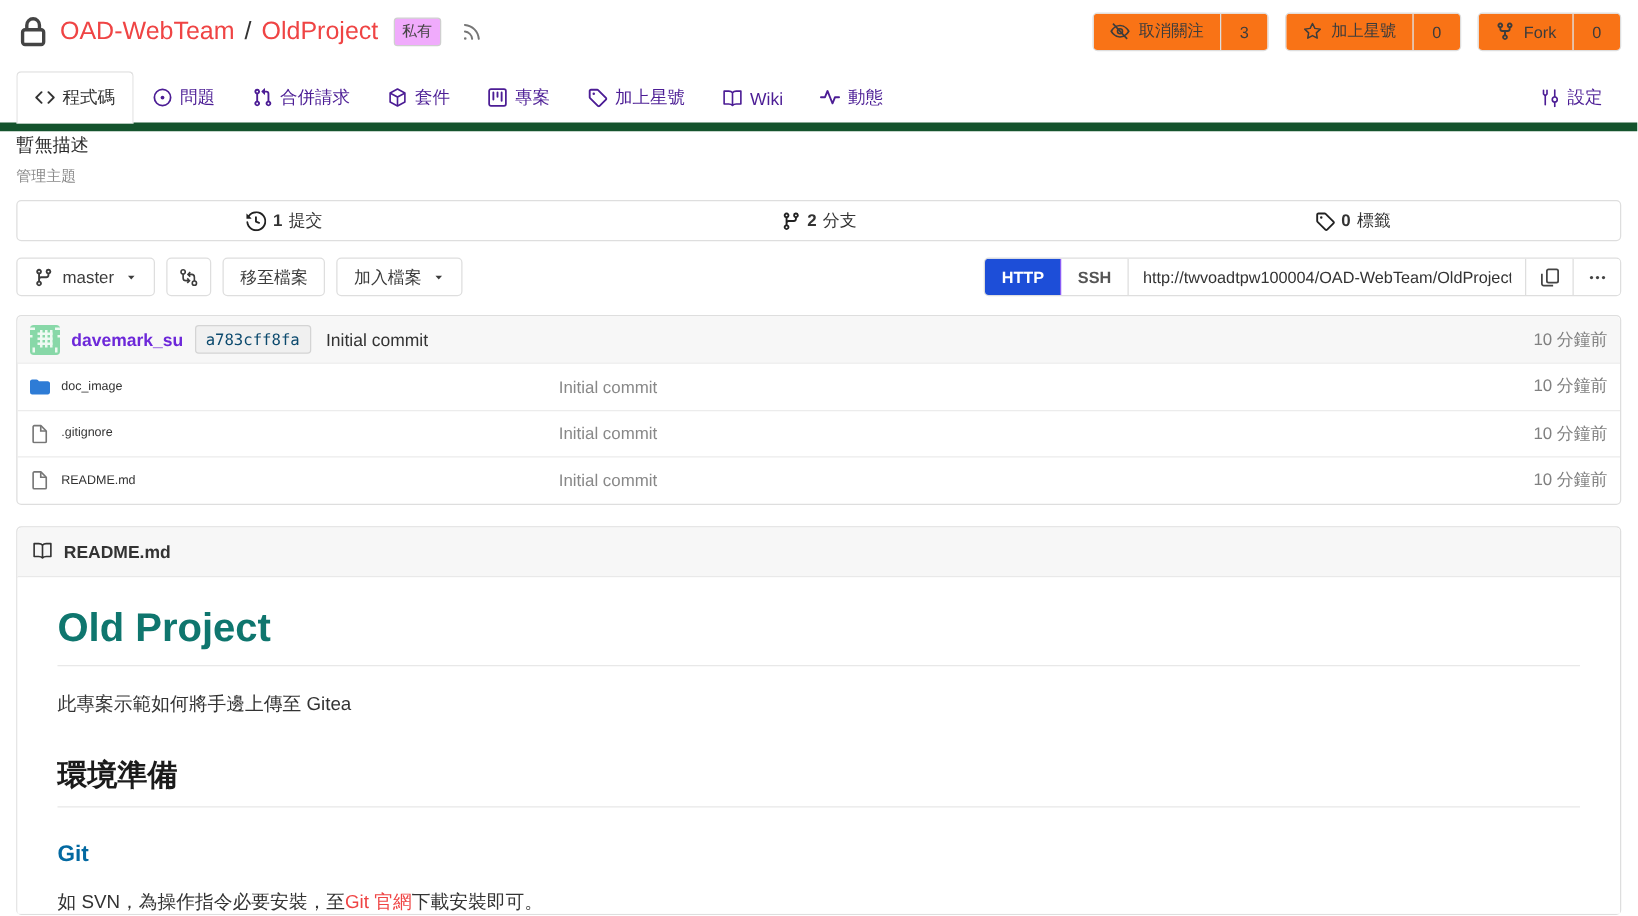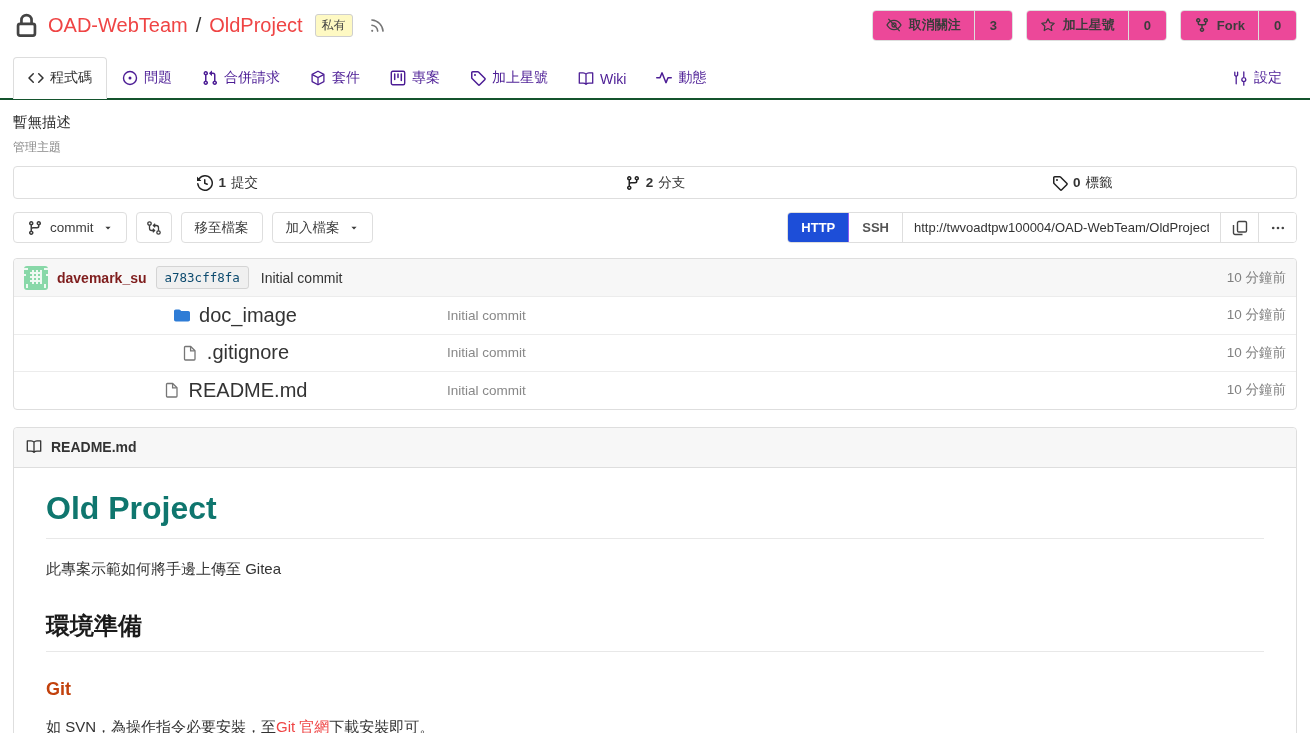--- a/index.html
+++ b/index.html
@@ -18,48 +18,48 @@
   [data-icon] svg { width:100%; height:100%; display:block; }
   .icon-lg { width:27px; height:27px; color:#444; }
   .icon-caret { width:10px; height:10px; margin-left:2px; }
 
   
   .topbar { display:flex; align-items:center; margin-top:9px; height:32px; }
   .repo-title { display:flex; align-items:center; gap:8px; font-size:20px; }
   .repo-title .sep { color:#333; }
   .badge-private {
     font-size:12px; color:#444; border:1px solid #cfcfcf; border-radius:3px;
-    padding:2px 6px; background:#fef9c3; margin-left:4px;
+    padding:2px 6px; background:#f0abfc; margin-left:4px;
   }
   .rss { color:#767676; width:17px; height:17px; margin-left:8px; cursor:pointer; }
   .repo-actions { margin-left:auto; display:flex; gap:13px; }
   .btn-group {
     display:inline-flex; align-items:stretch; border:1px solid #dedede;
     border-radius:4px; overflow:hidden; background:#fff; height:31px; cursor:pointer;
   }
   .btn-group .seg {
     display:flex; align-items:center; gap:7px; padding:0 13px;
-    font-size:13px; color:#3c3c3c; background:#ec4899;font-weight:bold;
+    font-size:13px; color:#3c3c3c; background:#f97316;
   }
   .btn-group .seg + .seg { border-left:1px solid #dedede; min-width:38px; justify-content:center; }
 
   
-  .tabsbar { display:flex; align-items:flex-end; border-bottom:2px solid #14532d; margin-top:16px; padding:0 13px; }
+  .tabsbar { display:flex; align-items:flex-end; border-bottom:7px solid #14532d; margin-top:16px; padding:0 13px; }
   .tab {
     display:flex; align-items:center; gap:6px; padding:11px 14px; font-size:14px;
     color:#4c1d95; cursor:pointer; border:1px solid transparent; margin-bottom:-1px;
   }
   .tab.active {
     background:#fff; color:#333; border-color:#dddddd; border-bottom-color:#fff;
     border-radius:4px 4px 0 0;
   }
   .tab-right { margin-left:auto; }
 
   
-  .desc { margin-top:13px; }
+  .desc { margin-top:2px; }
   .desc-text { font-size:14.5px; color:#2b2b2b; }
   .desc-manage { font-size:12px; color:#8a8a8a; margin-top:7px; cursor:pointer; display:inline-block; }
 
   
   .statsbar {
     margin-top:10px; display:flex; border:1px solid #dedede; border-radius:4px;
     height:33px; align-items:stretch;
   }
   .stat { flex:1; display:flex; align-items:center; justify-content:center; gap:5px; font-size:13.5px; color:#333; cursor:pointer; }
   .stat b { font-weight:700; }
@@ -89,30 +89,30 @@
   }
   .clone-btn { border-left:1px solid #dedede; width:38px; justify-content:center; color:#444; cursor:pointer; background:#fff; }
 
   
   .box { margin-top:15px; border:1px solid #dedede; border-radius:4px; }
   .commit-head {
     display:flex; align-items:center; gap:9px; padding:6px 10px; height:37px;
     background:#f7f7f7; border-radius:4px 4px 0 0;
   }
   .avatar { width:24px; height:24px; border-radius:3px; overflow:hidden; flex:0 0 auto; }
-  .author { font-weight:700; font-size:14px; color:#7f1d1d; cursor:pointer; }
+  .author { font-weight:700; font-size:14px; color:#6d28d9; cursor:pointer; }
   .sha {
     font-family:"DejaVu Sans Mono","Liberation Mono",monospace; font-size:12.5px;
     color:#0c4a6e; background:#f0f0f0; border:1px solid #d4d4d4; border-radius:3px;
     padding:3px 8px; cursor:pointer;
   }
   .commit-msg { color:#333; font-size:14px; cursor:pointer; margin-left:3px; }
   .head-time { margin-left:auto; font-size:13.5px; color:#808080; }
   .file-row { display:flex; align-items:center; height:37.5px; padding:0 10px; border-top:1px solid #ececec; }
-  .file-name { width:423px; display:flex; align-items:center; gap:9px; font-size:20px; color:#333;justify-content:center; }
+  .file-name { width:423px; display:flex; align-items:center; gap:9px; font-size:10px; color:#333; }
   .file-name .nm { cursor:pointer; }
   .file-name [data-icon]{ color:#767676; }
   .file-name [data-icon].folder { color:#2e7cd6; }
   .file-msg { flex:1; font-size:13.5px; color:#888; cursor:pointer; }
   .file-time { font-size:13.5px; color:#808080; }
 
   
   .readme { margin-top:17px; border:1px solid #dedede; border-radius:4px; }
   .readme-head {
     display:flex; align-items:center; gap:9px; height:40px; padding:0 12px;
@@ -122,21 +122,21 @@
   .readme-body { padding:20px 32px 0 32px; background:#fff; }
   .md-h1 {
     font-size:32px; font-weight:600; color:#0f766e; line-height:1.25;
     padding-bottom:10px; border-bottom:1px solid #e8e8e8;
   }
   .md-p { font-size:15px; color:#333; margin-top:21px; }
   .md-h2 {
     font-size:24px; font-weight:700; color:#1b1b1b; margin-top:31px;
     padding-bottom:9px; border-bottom:1px solid #e8e8e8;
   }
-  .md-h3 { font-size:18px; font-weight:700; color:#c2410c; margin-top:27px; }
+  .md-h3 { font-size:18px; font-weight:700; color:#0369a1; margin-top:27px; }
   .md-p2 { font-size:15px; color:#333; margin-top:18px; }
 </style>
 </head>
 <body>
 
 <div class="topbar pad">
   <div class="repo-title">
     <span data-icon="lock" class="icon-lg">
         <svg viewBox="0 0 16 16">
           <rect x="3" y="7" width="10" height="7" rx="1.2" fill="none" stroke="currentColor" stroke-width="1.6"></rect>
@@ -308,21 +308,21 @@
   </div>
 
   <div class="toolbar">
     <div class="left">
       <button class="btn">
         <span data-icon="branch">
             <svg viewBox="0 0 16 16">
               <path fill="currentColor" fill-rule="evenodd" d="M11.75 2.5a.75.75 0 1 0 0 1.5.75.75 0 0 0 0-1.5zm-2.25.75a2.25 2.25 0 1 1 3 2.122V6A2.5 2.5 0 0 1 10 8.5H6a1 1 0 0 0-1 1v1.128a2.251 2.251 0 1 1-1.5 0V5.372a2.25 2.25 0 1 1 1.5 0v1.836A2.492 2.492 0 0 1 6 7h4a1 1 0 0 0 1-1v-.628A2.25 2.25 0 0 1 9.5 3.25zM4.25 12a.75.75 0 1 0 0 1.5.75.75 0 0 0 0-1.5zM3.5 3.25a.75.75 0 1 1 1.5 0 .75.75 0 0 1-1.5 0z"></path>
             </svg>
           </span>
-        <span>commit</span>
+        <span>master</span>
         <span data-icon="caret" class="icon-caret">
             <svg viewBox="0 0 16 16">
               <path fill="currentColor" d="M3.8 5.8h8.4L8 10.4z"></path>
             </svg>
           </span>
       </button>
       <button class="btn icon-only">
         <span data-icon="compare">
             <svg viewBox="0 0 16 16">
               <circle cx="3.5" cy="3.5" r="1.7" fill="none" stroke="currentColor" stroke-width="1.3"></circle>

